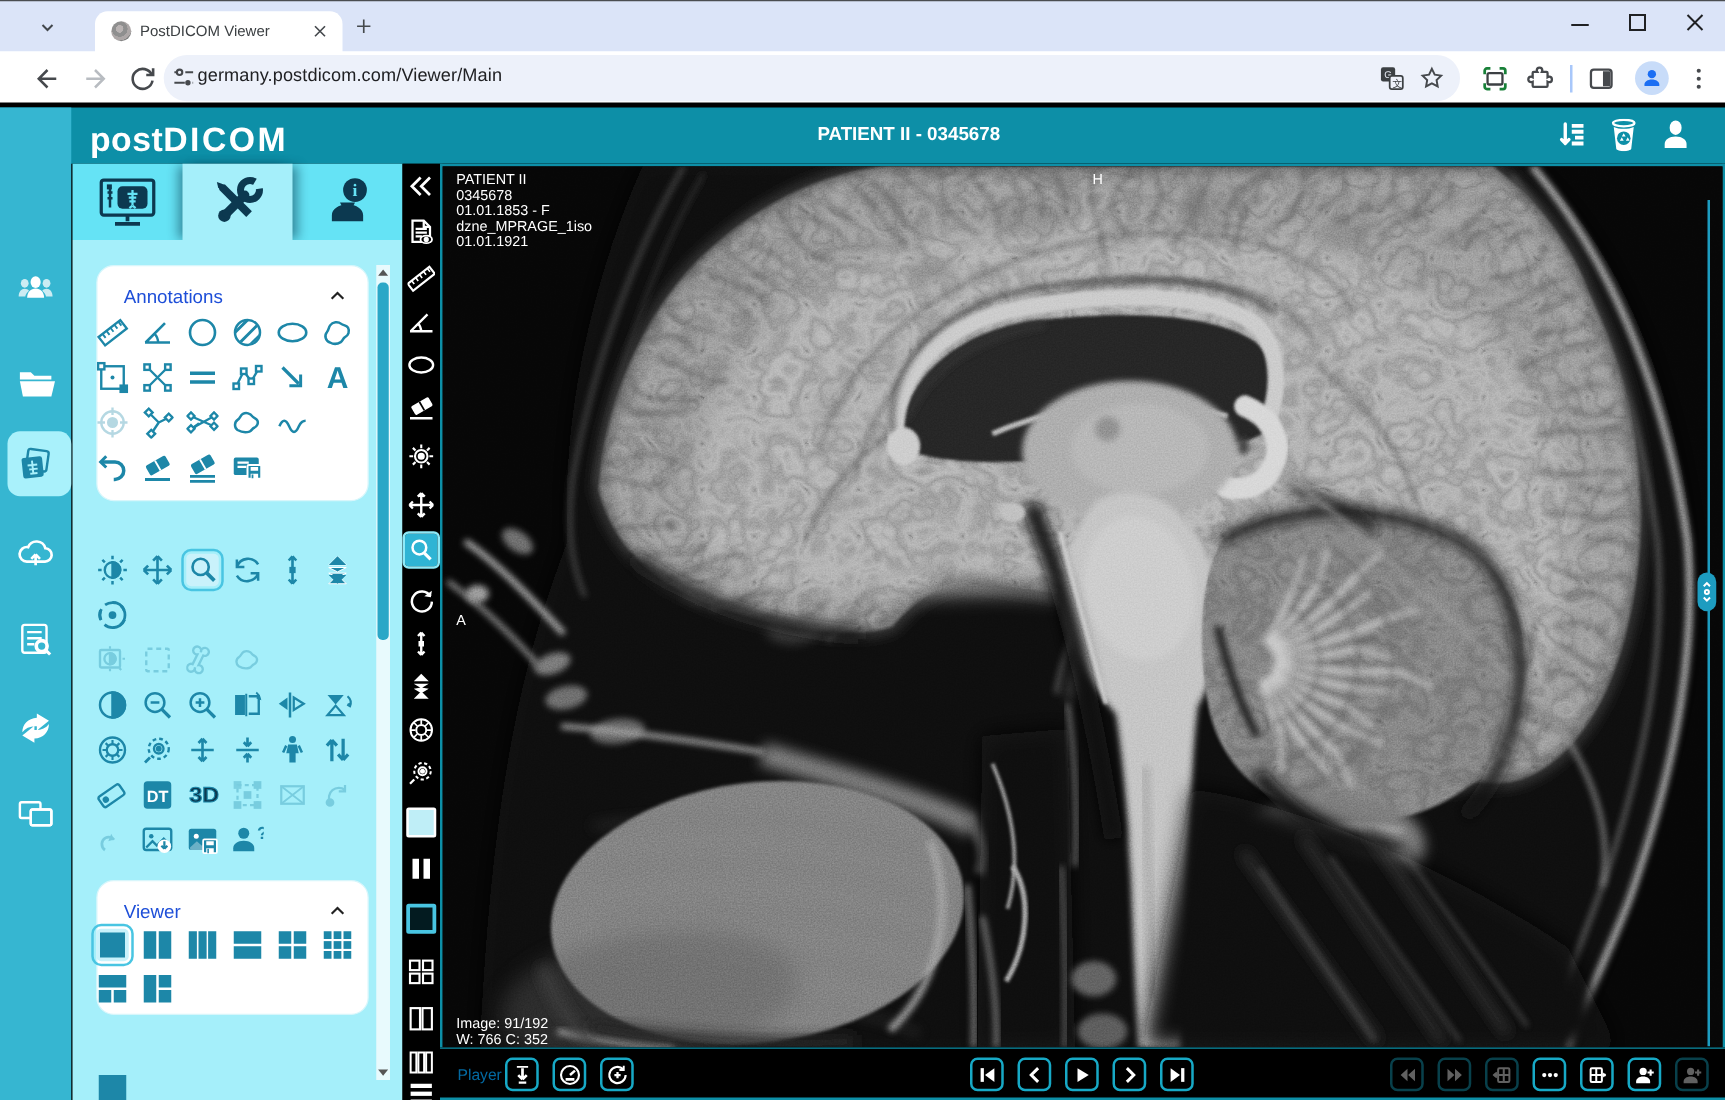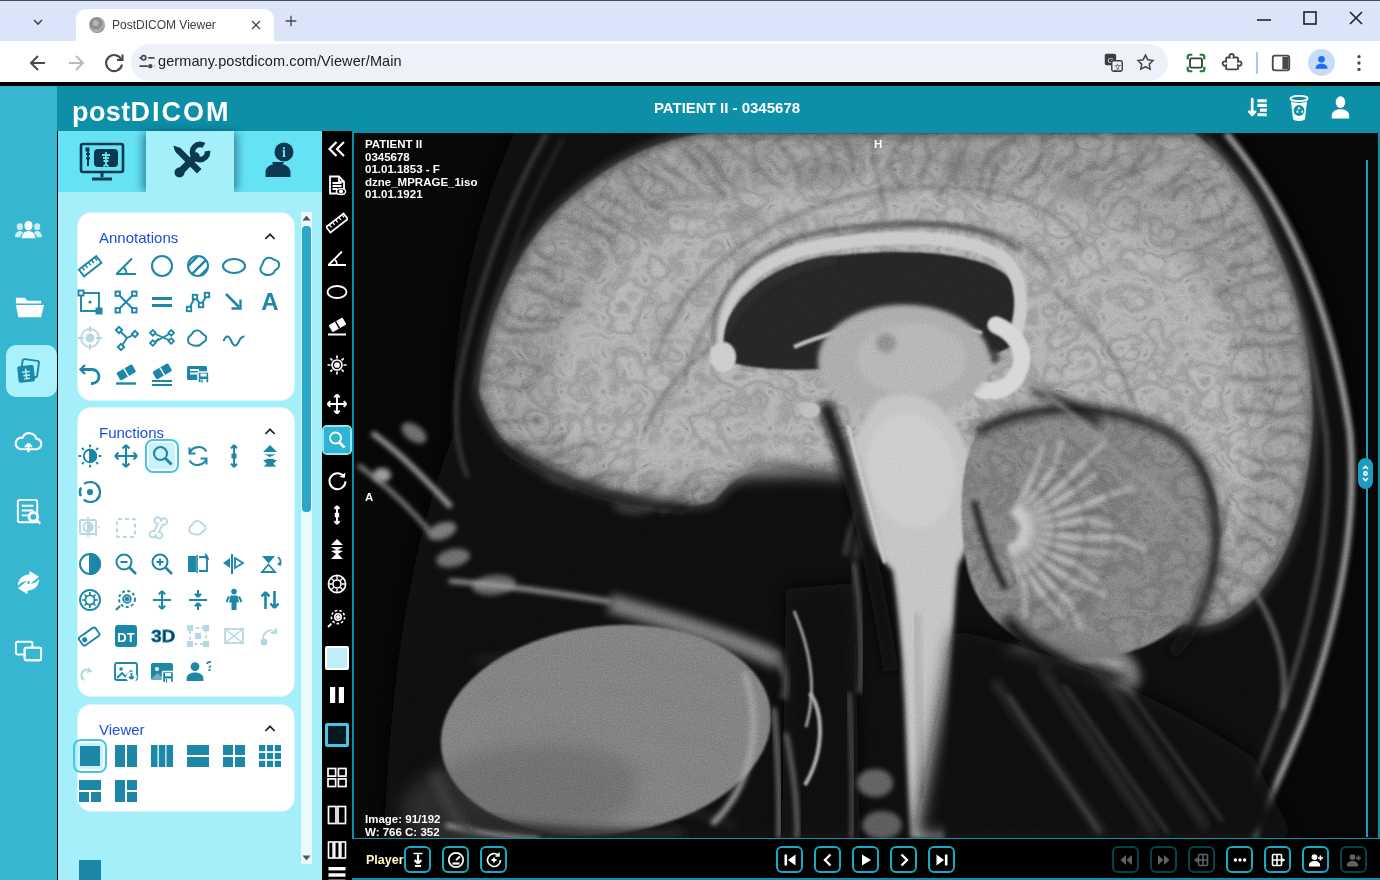--- a/index.html
+++ b/index.html
@@ -40,27 +40,27 @@
 .ti.sel{outline:2px solid #49c5e2;outline-offset:2px;background:#c9f2fb;border-radius:4px}
 .ti.dim{opacity:.32}
 #pscroll{position:absolute;left:243px;top:20px;width:11px;height:652px;background:#e8fafd}
 #pthumb{position:absolute;left:1px;top:14px;width:9px;height:286px;background:#2aa7c7;border-radius:4px}
 
 #vtoolbar{position:absolute;left:322px;top:131px;width:30px;height:749px;background:#000}
 .vt{position:absolute;left:4px;width:22px;height:22px;color:#fff}
 .vtsel{background:#2fb4d4;outline:2px solid #8ee9f7;border-radius:3px}
 
 #viewer{position:absolute;left:352px;top:131px;width:1028px;height:707px;background:#060606;border-top:2px solid #0d8fa7;border-left:2px solid #0d8fa7;border-right:2px solid #0d8fa7;overflow:hidden}
-.ovl{position:absolute;color:#fff;font-size:11.5px;font-weight:bold;line-height:12.6px;z-index:5}
+.ovl{position:absolute;color:#fff;font-size:11.5px;font-weight:normal;line-height:12.6px;z-index:5}
 
 #playerbar{position:absolute;left:352px;top:838px;width:1028px;height:42px;background:#000;border-bottom:2px solid #0d8fa7;border-top:1px solid #0d8fa7}
 .pbtn{position:absolute;top:7px;width:27px;height:27px;border:2px solid #17a9c6;border-radius:6px;color:#fff}
 .pbtn.dim{opacity:.38}
 .pbtn svg{position:absolute;left:50%;top:50%;transform:translate(-50%,-50%)}
-#playerlbl{position:absolute;left:14px;top:14px;color:#fef9c3;font-size:12.5px;font-weight:bold}
+#playerlbl{position:absolute;left:14px;top:14px;color:#0369a1;font-size:12.5px;font-weight:normal}
 
 #vslider{position:absolute;left:1012px;top:27px;width:2px;height:677px;background:#1d9cc0}
 #vhandle{position:absolute;left:1004px;top:325px;width:15px;height:31px;background:#1d9cc0;border-radius:8px;color:#fff}
 </style>
 </head>
 <body>
 
 <div id="tabstrip">
  <svg id="tabchev" viewBox="0 0 24 24" fill="none" stroke="currentColor" stroke-width="2.4">
       <path d="M6 9l6 6 6-6"></path>
@@ -250,26 +250,20 @@
         <text x="28" y="17" text-anchor="middle" font-size="14" font-weight="bold" fill="#65e3f5" font-family="Liberation Serif">i</text>
         <path d="M22 23.5c-7.4 0-12.5 3.8-12.5 8.6V37h25v-4.9c0-4.8-5.1-8.6-12.5-8.6z"></path>
         <path d="M16 22h12l-2 4h-8z"></path>
       </svg>
  </div>
 </div>
 
 <div id="panel">
  <div class="card" style="top:20px;height:189px">
    <span class="cardtitle">Annotations</span>
-   <svg class="cardchev" viewBox="0 0 24 24" fill="none" stroke="currentColor" stroke-width="2.6">
-        <path d="M5 15l7-7 7 7"></path>
-      </svg>
- </div>
- <div class="card" style="top:215px;height:290px">
-   <span class="cardtitle">Functions</span>
    <svg class="cardchev" viewBox="0 0 24 24" fill="none" stroke="currentColor" stroke-width="2.6">
         <path d="M5 15l7-7 7 7"></path>
       </svg>
  </div>
  <div class="card" style="top:512px;height:108px">
    <span class="cardtitle">Viewer</span>
    <svg class="cardchev" viewBox="0 0 24 24" fill="none" stroke="currentColor" stroke-width="2.6">
         <path d="M5 15l7-7 7 7"></path>
       </svg>
  </div>

